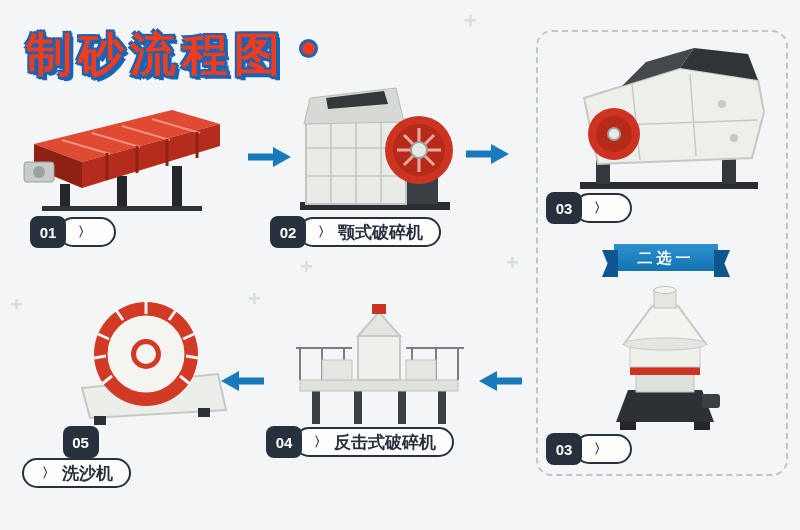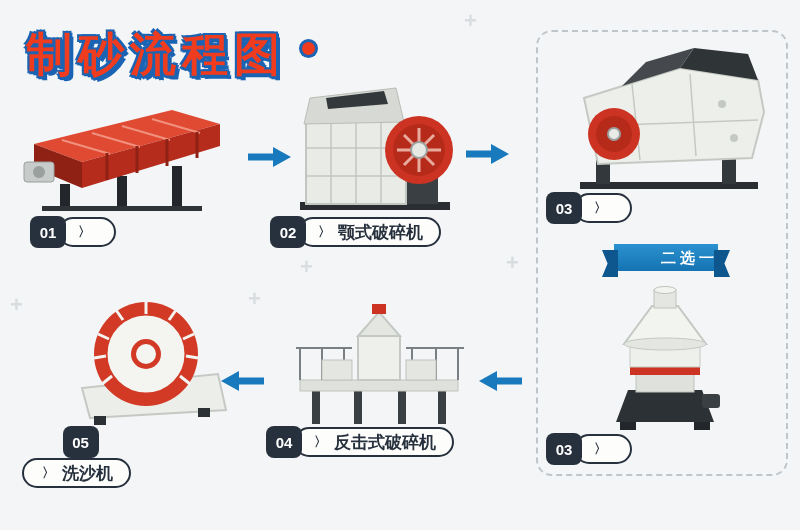--- a/index.html
+++ b/index.html
@@ -42,21 +42,21 @@
 
   .option-box {
     position:absolute; left:536px; top:30px; width:252px; height:446px;
     border:2px dashed #bfc6cb; border-radius:16px;
   }
 
   .ribbon {
     position:absolute; left:614px; top:244px; width:104px; height:27px;
     background:linear-gradient(#2b91d0,#1573b2);
     color:#fff; font-size:15px; font-weight:700; letter-spacing:4px;
-    line-height:27px; text-align:right; z-index:2;
+    line-height:27px; text-align:center; z-index:2;
   }
   .ribbon::before, .ribbon::after {
     content:""; position:absolute; top:6px; width:16px; height:27px; background:#0d568e; z-index:-1;
   }
   .ribbon::before { left:-12px; clip-path:polygon(100% 0, 0 0, 35% 50%, 0 100%, 100% 100%); }
   .ribbon::after  { right:-12px; clip-path:polygon(0 0, 100% 0, 65% 50%, 100% 100%, 0 100%); }
 </style>
 </head>
 <body>
 

